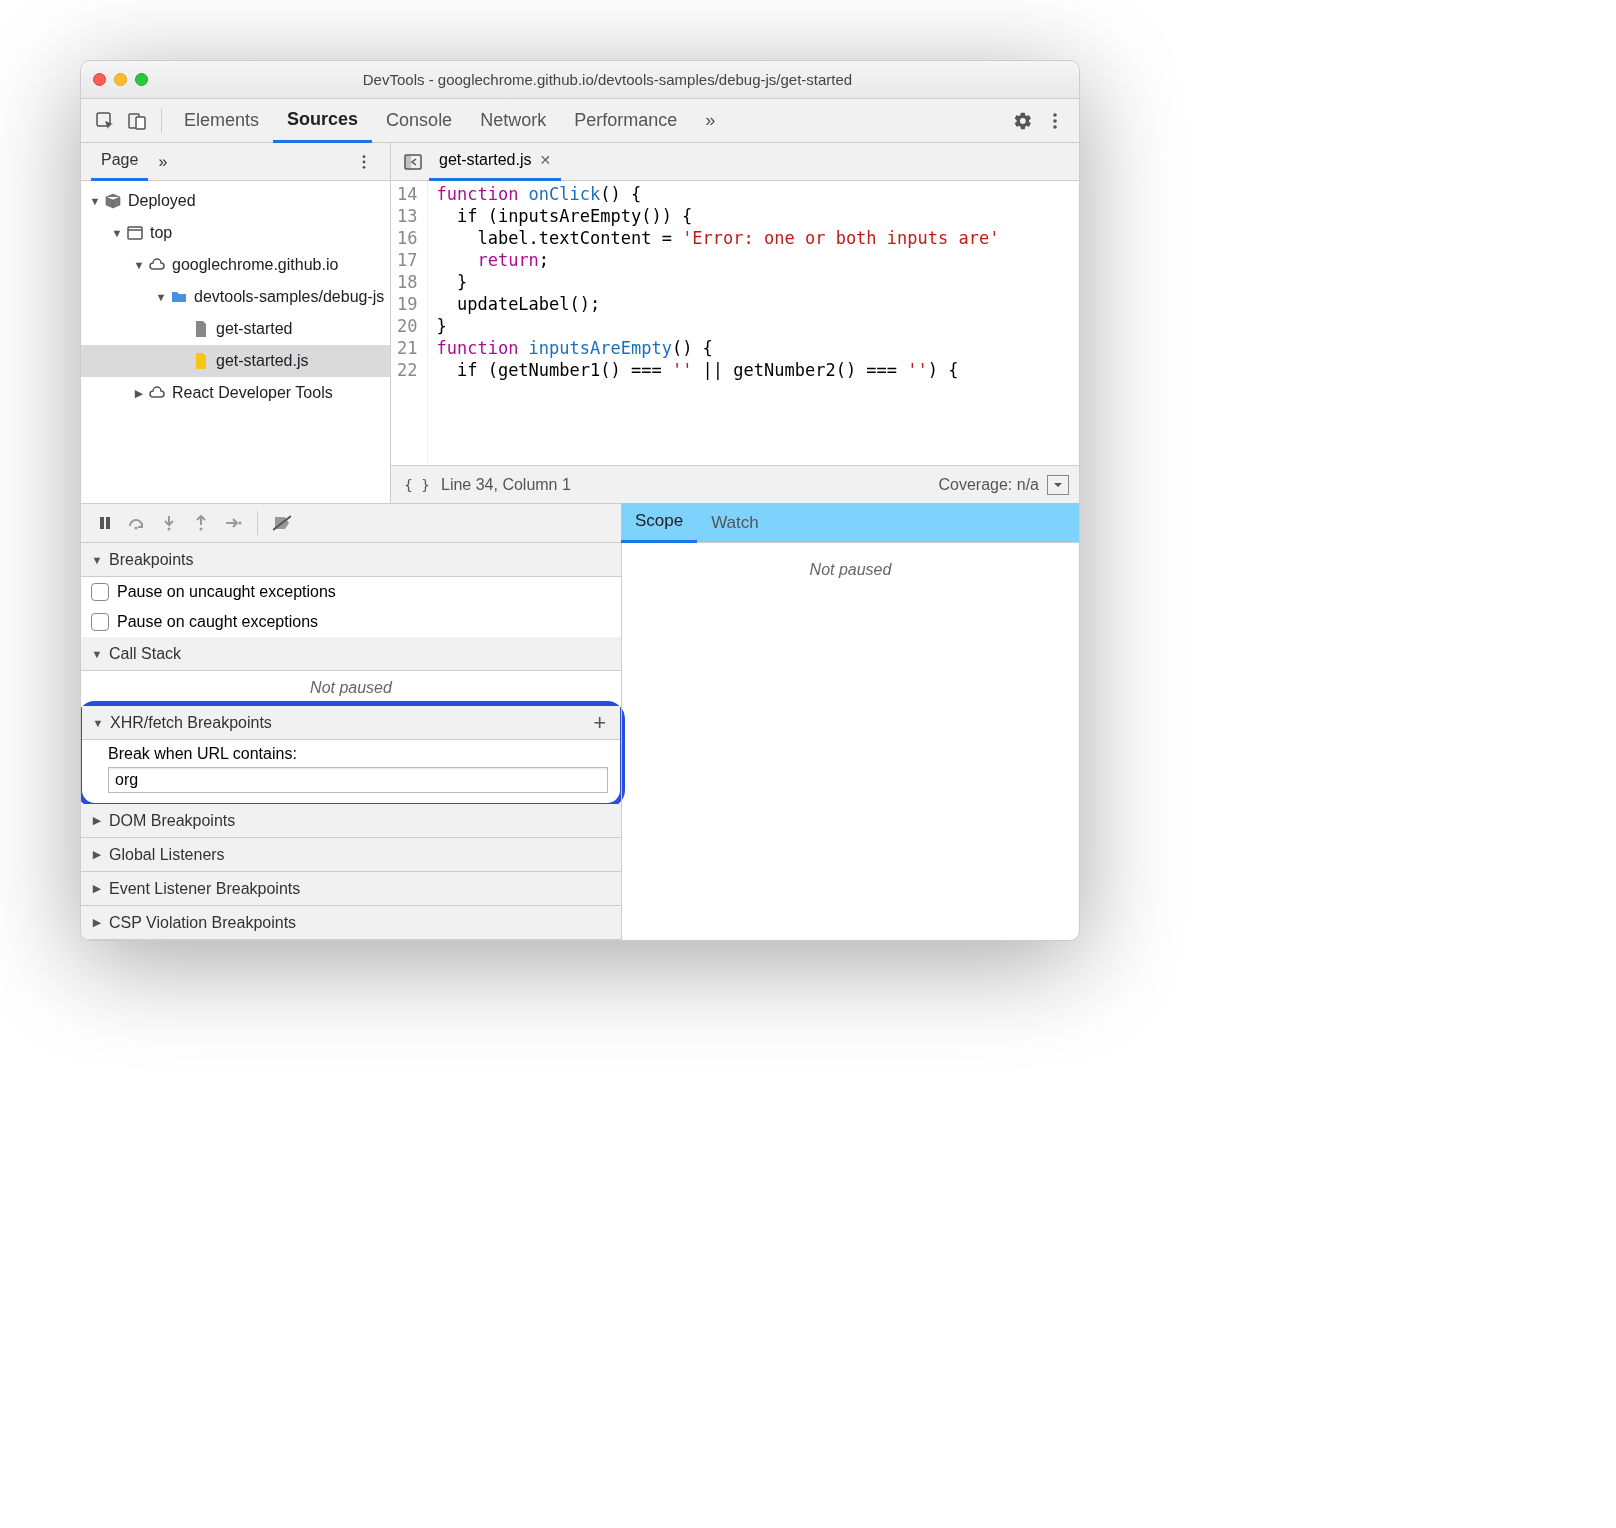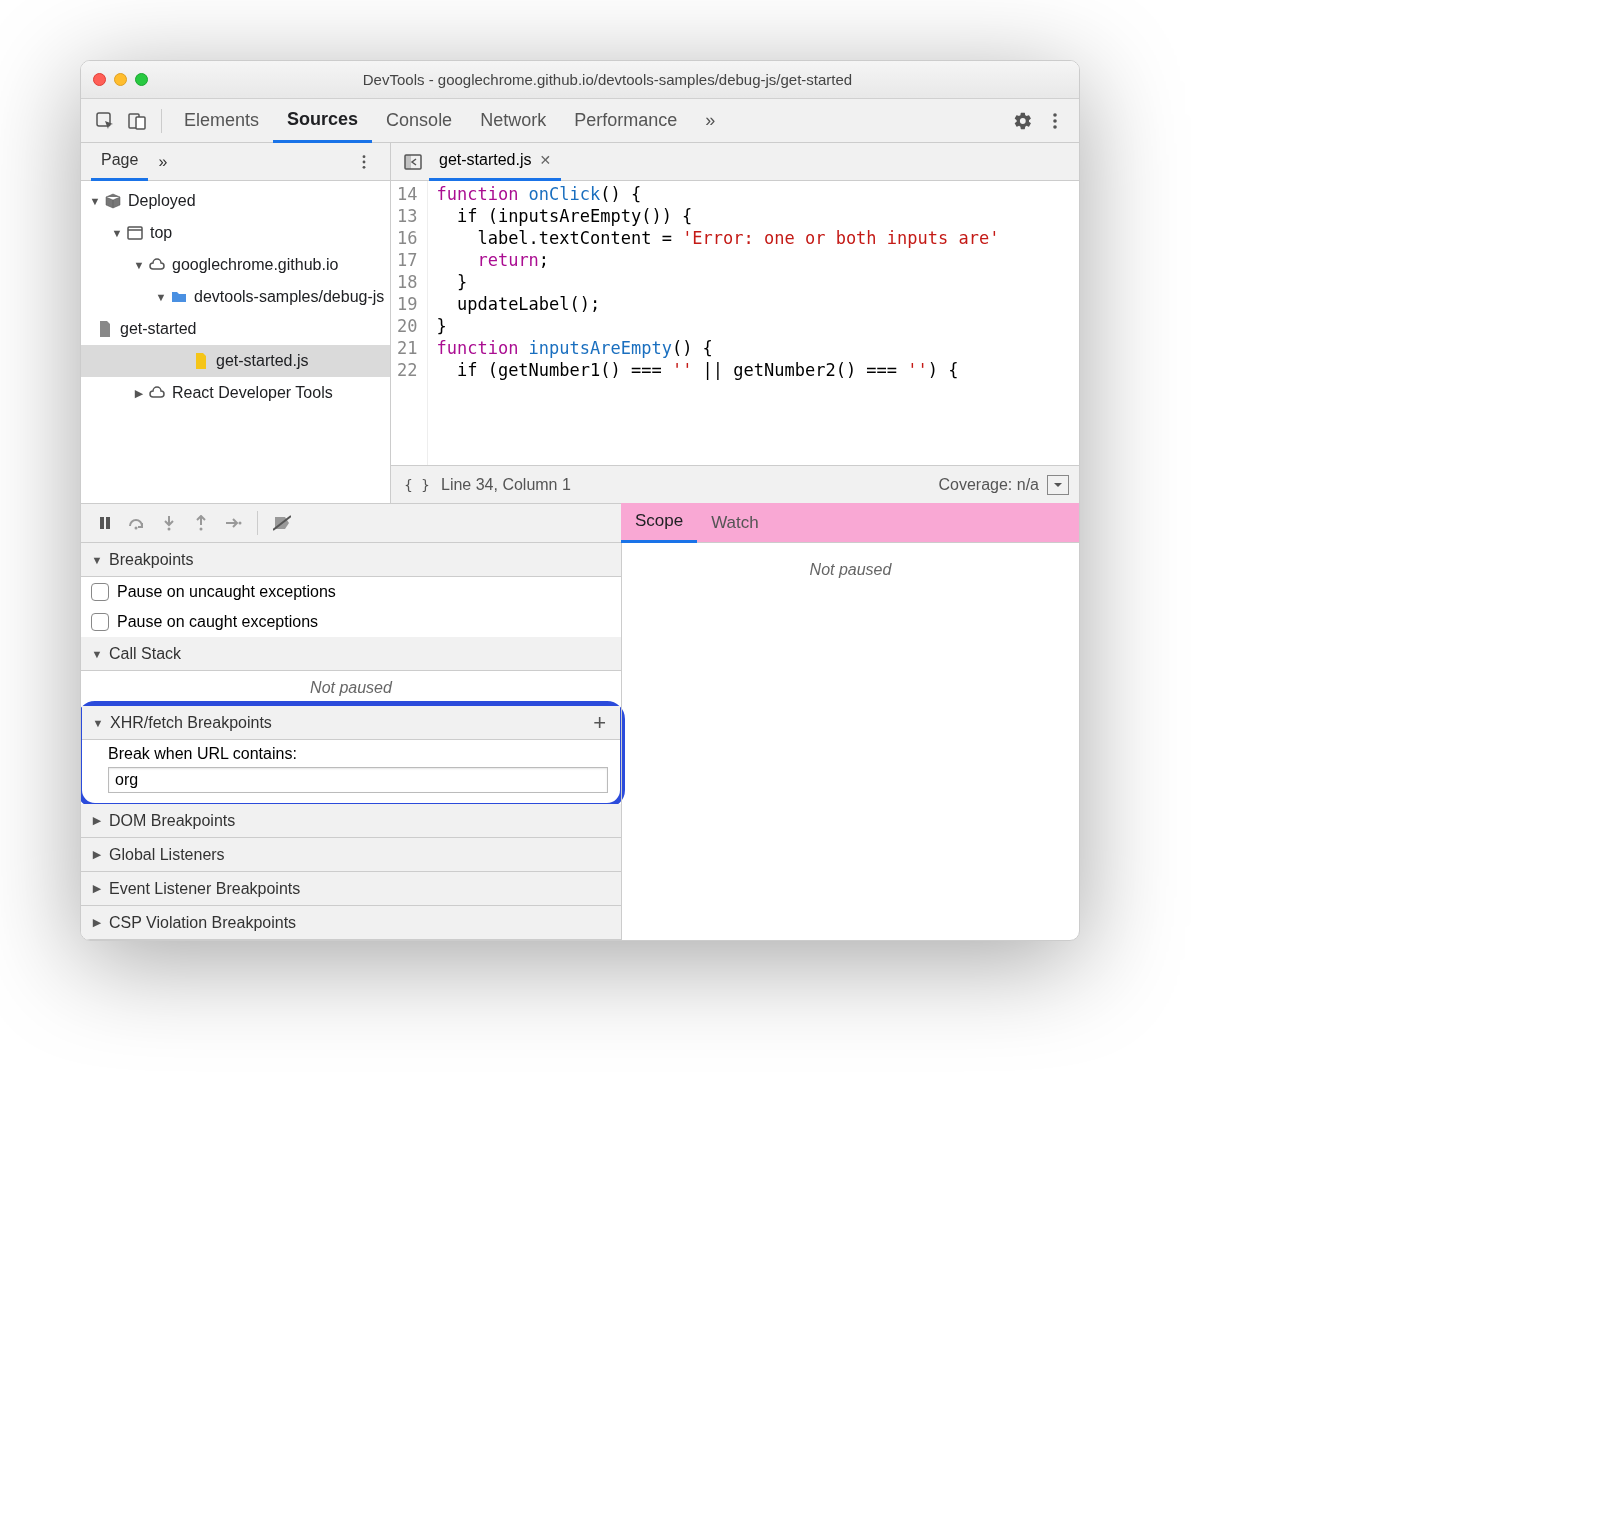--- a/index.html
+++ b/index.html
@@ -61,21 +61,21 @@
 .sect-hd .tri { font-size:11px; color:#555; margin-right:6px; }
 .sect-body { padding:0 10px; font-size:16px; }
 .chk-row { display:flex; align-items:center; gap:8px; height:30px; }
 .chk { width:18px; height:18px; border:1.5px solid #888; border-radius:4px; }
 .italic { font-style:italic; color:#666; text-align:center; padding:8px 0; }
 .xhr-box { border:5px solid #2b4bdb; border-radius:18px; margin:-4px; padding:0; }
 .xhr-hd { display:flex; align-items:center; justify-content:space-between; }
 .plus { font-size:22px; color:#555; padding-right:4px; }
 .input-row { padding:5px 12px 10px 26px; }
 .input-row input { width:100%; font-size:16px; padding:3px 6px; border:1px solid #bbb; box-shadow: inset 0 1px 2px rgba(0,0,0,0.1); }
-.right-tabs { height:40px; display:flex; align-items:center; font-size:17px; border-bottom:1px solid #ccc; background:#f9a8d4; }
+.right-tabs { height:40px; display:flex; align-items:center; font-size:17px; border-bottom:1px solid #ccc; background:#7dd3fc; }
 .rtab { padding:0 14px; height:40px; display:flex; align-items:center; color:#555; }
 .rtab.active { color:#202124; border-bottom:3px solid #1a73e8; }
 
 svg { display:block; }
 </style>
 </head>
 <body>
 
 <div class="shadow-wrap">
 <div class="window">
@@ -170,21 +170,21 @@
             </div>
             <div class="tree-row" style="padding-left: 74px;">
               <span class="tri">▼</span>
               <span class="ti">
                 <svg width="18" height="18" viewBox="0 0 18 18">
                   <path d="M2 4 L7 4 L9 6 L16 6 L16 14 L2 14 Z" fill="#4a90e2"></path>
                 </svg>
               </span>
               <span>devtools-samples/debug-js</span>
             </div>
-            <div class="tree-row" style="">
+            <div class="tree-row" style="padding-left: 96px;">
               <span class="tri"></span>
               <span class="ti">
                 <svg width="16" height="18" viewBox="0 0 16 18">
                   <path d="M3 1 L10 1 L13 4 L13 17 L3 17 Z" fill="#888"></path>
                 </svg>
               </span>
               <span>get-started</span>
             </div>
             <div class="tree-row sel" style="padding-left: 96px;">
               <span class="tri"></span>

